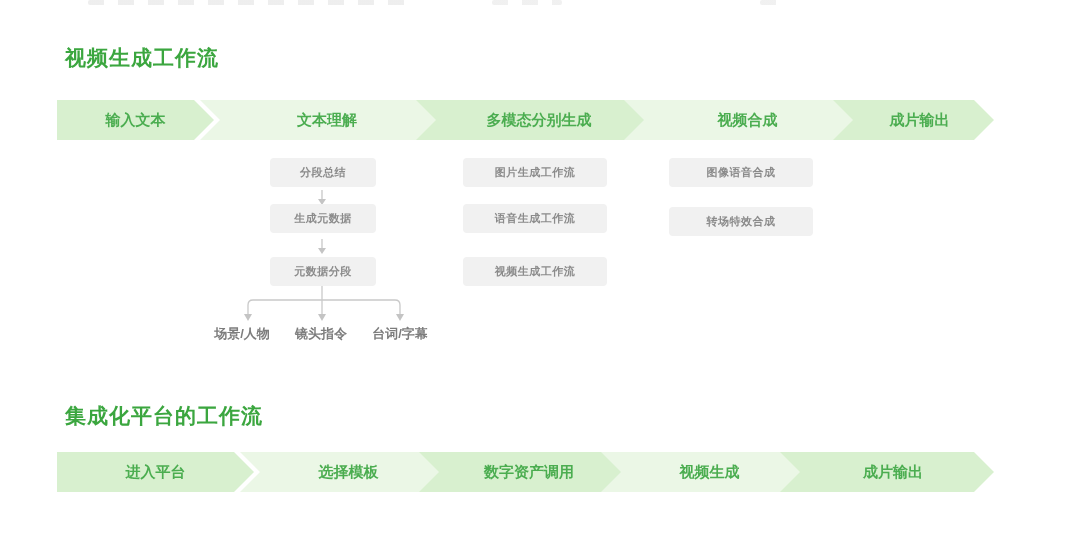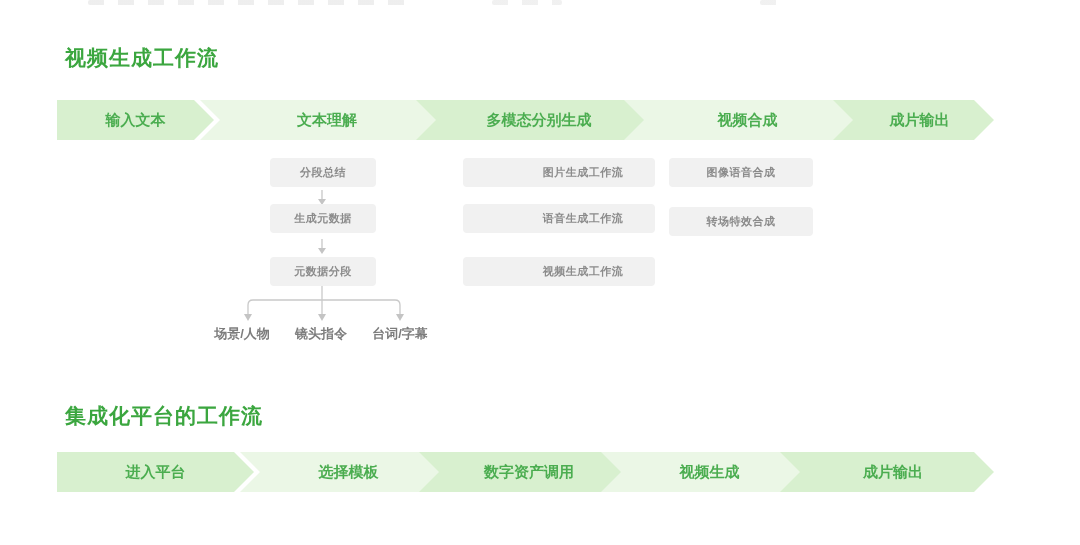--- a/index.html
+++ b/index.html
@@ -39,21 +39,21 @@
   .b2s2{left:183px;width:193px;}
   .b2s3{left:362px;width:196px;}
   .b2s4{left:544px;width:193px;}
   .b2s5{left:723px;width:202px;}
 
   
   .pbox{position:absolute;height:29px;background:var(--box_bg);border-radius:4px;
     display:flex;align-items:center;justify-content:center;}
   .pbox .btxt{font-size:11px;font-weight:600;color:var(--box_text);white-space:nowrap;letter-spacing:.5px;}
   .colA{left:270px;width:106px;}
-  .colB{left:463px;width:144px;padding-left:48px;}
+  .colB{left:463px;width:144px;}
   .colC{left:669px;width:144px;}
   .row1{top:158px;} .row2{top:204px;} .row3{top:257px;} .row2c{top:207px;}
 
   .mini-arrow{position:absolute;left:316px;width:12px;height:16px;}
   .ma1{top:190px;} .ma2{top:239px;}
 
   .branch-svg{position:absolute;left:238px;top:286px;width:170px;height:38px;}
 
   .branch-label{position:absolute;top:325px;width:84px;text-align:center;
     font-size:13px;font-weight:600;color:var(--branch_text);white-space:nowrap;}

